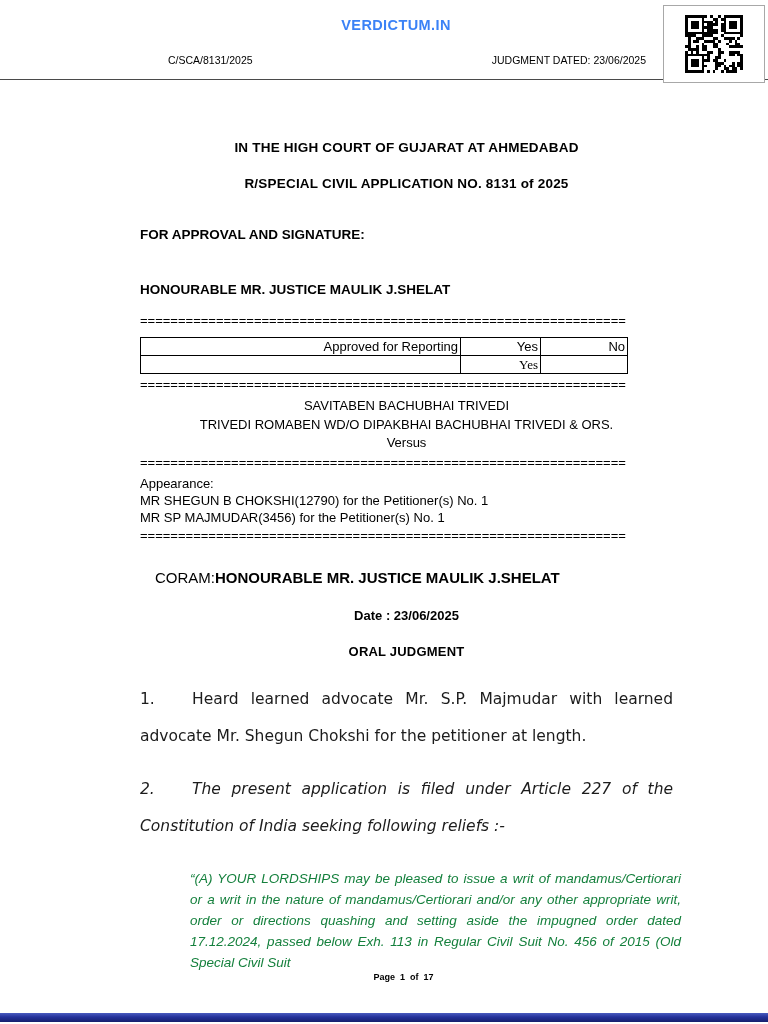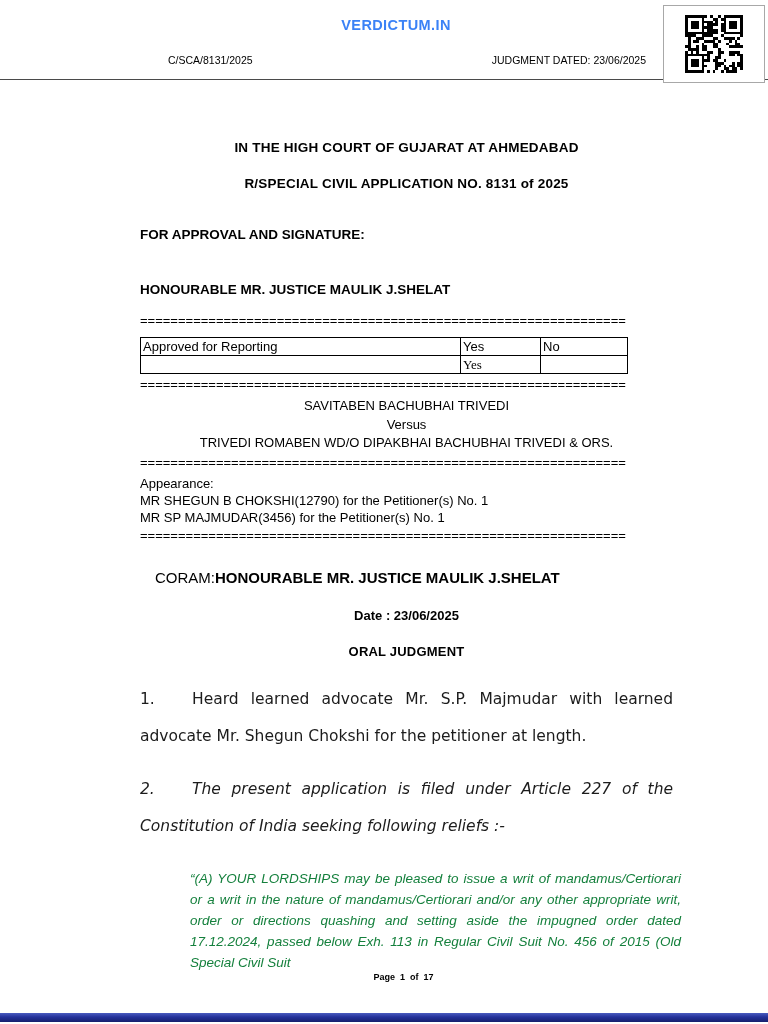--- a/index.html
+++ b/index.html
@@ -76,21 +76,21 @@
   .sep.snug  { margin-top: 2px; }
 
   table.report-table {
     border-collapse: collapse;
     margin-top: 9px;
     table-layout: fixed;
   }
   table.report-table td {
     border: 1px solid #000;
     height: 18px;
-    text-align: left;
+    text-align: right;
     font-size: 13px;
     padding: 0 2px;
   }
   td.c1 { width: 320px; }
   td.c2 { width: 80px; }
   td.c3 { width: 87px; }
   .serif { font-family: "Liberation Serif", serif; font-size: 13.5px; }
 
   .party { line-height: 18.5px; }
   .party.first { margin-top: 5px; }
@@ -421,22 +421,22 @@
         <td class="c1"></td>
         <td class="c2 serif">Yes</td>
         <td class="c3"></td>
       </tr>
     </tbody>
       </table>
 
     <div class="sep tight">================================================================</div>
 
     <div class="center party first">SAVITABEN BACHUBHAI TRIVEDI</div>
+    <div class="center party">TRIVEDI ROMABEN WD/O DIPAKBHAI BACHUBHAI TRIVEDI &amp; ORS.</div>
     <div class="center party">Versus</div>
-    <div class="center party">TRIVEDI ROMABEN WD/O DIPAKBHAI BACHUBHAI TRIVEDI &amp; ORS.</div>
 
     <div class="sep snug">================================================================</div>
 
     <div class="appearance-label">Appearance:</div>
     <div class="appearance-line">MR SHEGUN B CHOKSHI(12790) for the Petitioner(s) No. 1</div>
     <div class="appearance-line">MR SP MAJMUDAR(3456) for the Petitioner(s) No. 1</div>
 
     <div class="sep snug">================================================================</div>
 
     <div class="coram"><span>CORAM:</span><span class="bold">HONOURABLE MR. JUSTICE MAULIK J.SHELAT</span></div>

